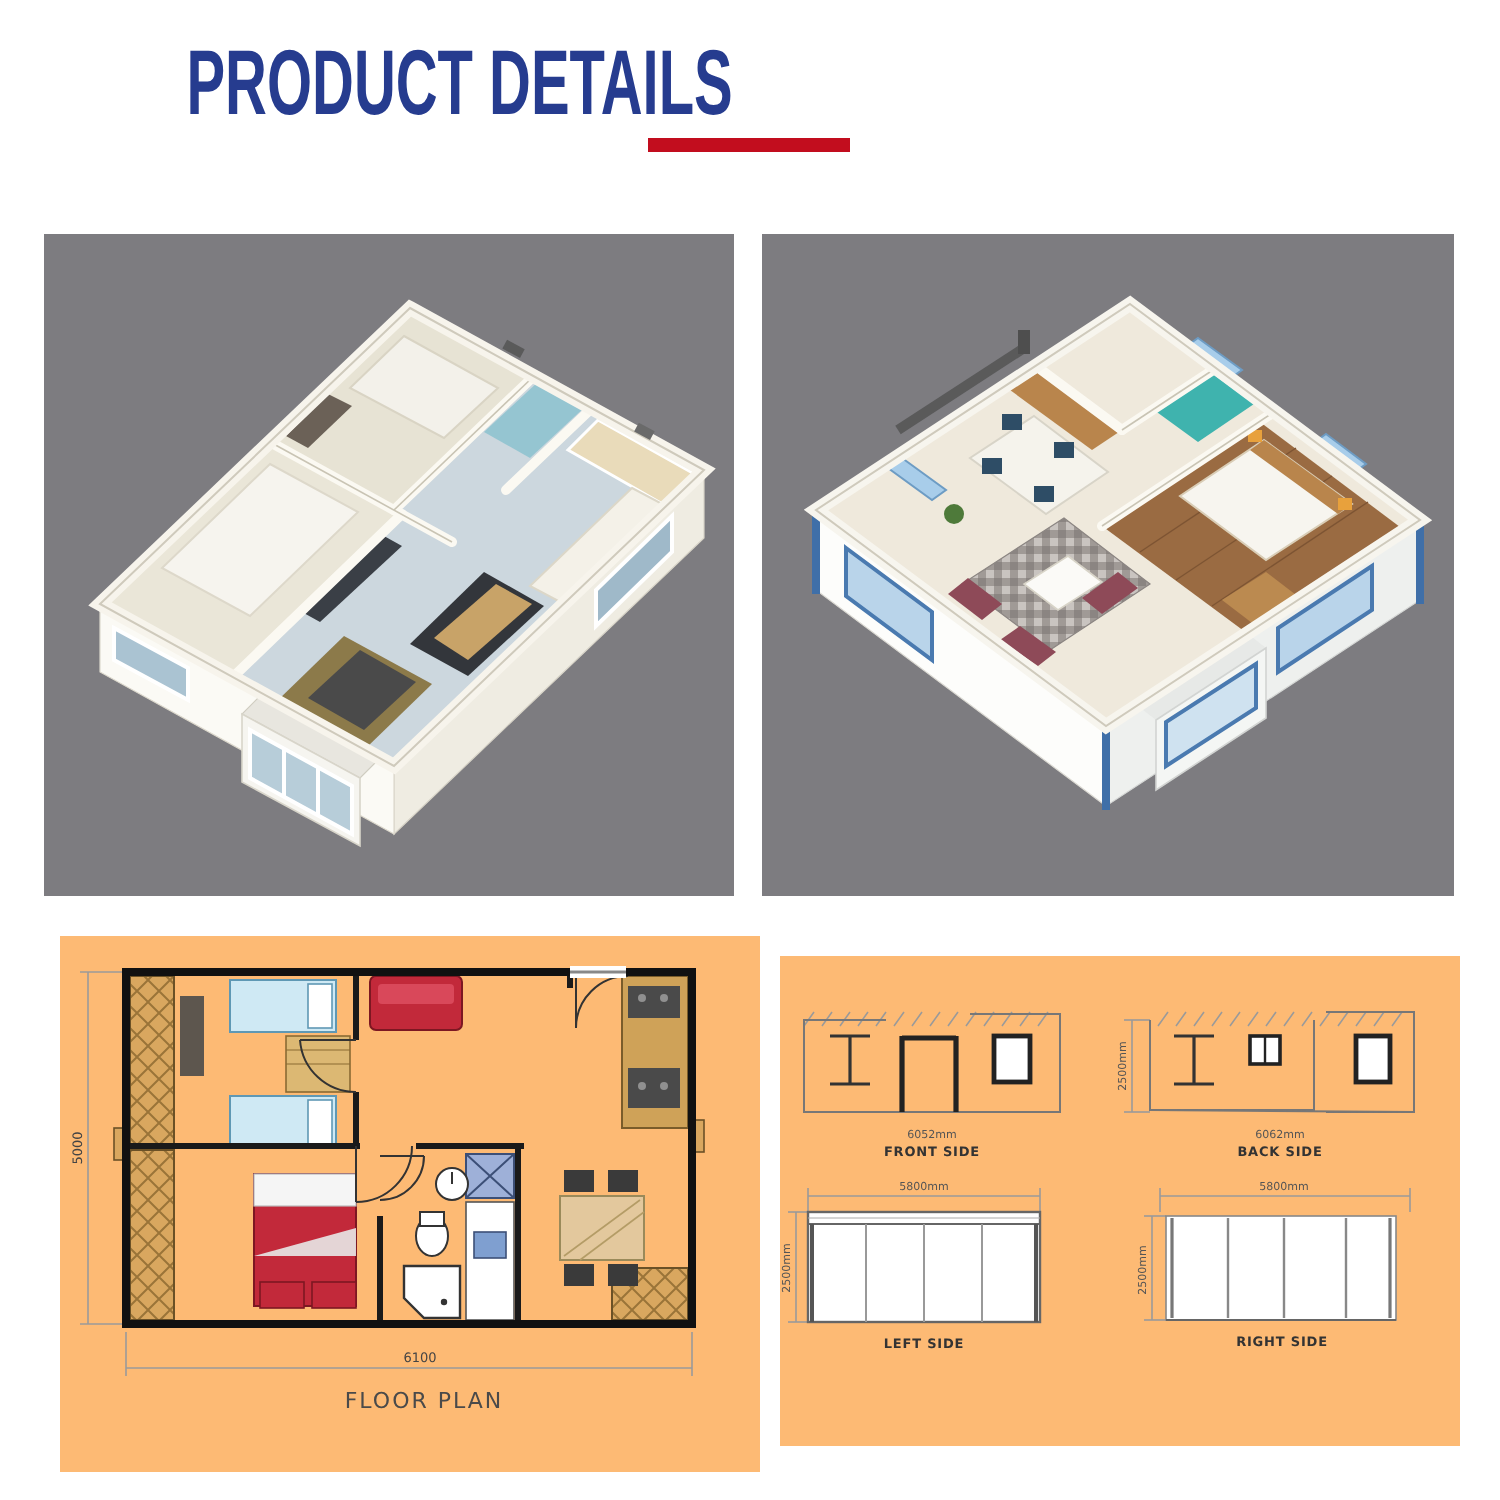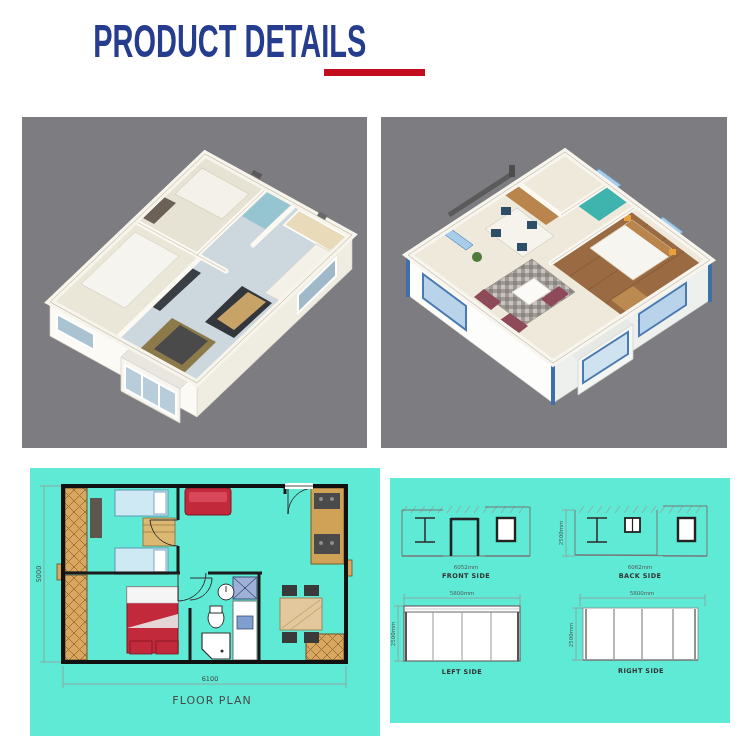--- a/index.html
+++ b/index.html
@@ -15,21 +15,21 @@
     font-family:"Liberation Sans", sans-serif;white-space:nowrap;
   }
   .title-underline{
     width:101px;height:7px;background:#c20d1e;margin:5px auto 0 auto;
     transform:translateX(-14px);
   }
   
   .render-panel{position:absolute;background:#7d7c80;overflow:hidden;}
   #render-left{left:22px;top:117px;width:345px;height:331px;}
   #render-right{left:381px;top:117px;width:346px;height:331px;}
-  .plan-panel{position:absolute;background:#5eead4;}
+  .plan-panel{position:absolute;background:#fdba74;}
   #floorplan{left:30px;top:468px;width:350px;height:268px;}
   #elevations{left:390px;top:478px;width:340px;height:245px;}
   svg{display:block;}
   .dimtext{fill:#555;font-size:5.5px;font-family:"DejaVu Sans", sans-serif;}
   .labtext{fill:#333;font-size:6.5px;font-weight:bold;font-family:"DejaVu Sans", sans-serif;letter-spacing:.4px;}
   .plantext{fill:#4a4a4a;font-size:11px;font-family:"DejaVu Sans", sans-serif;letter-spacing:1px;}
   .plandim{fill:#444;font-size:6.5px;font-family:"DejaVu Sans", sans-serif;}
 </style>
 </head>
 <body>

